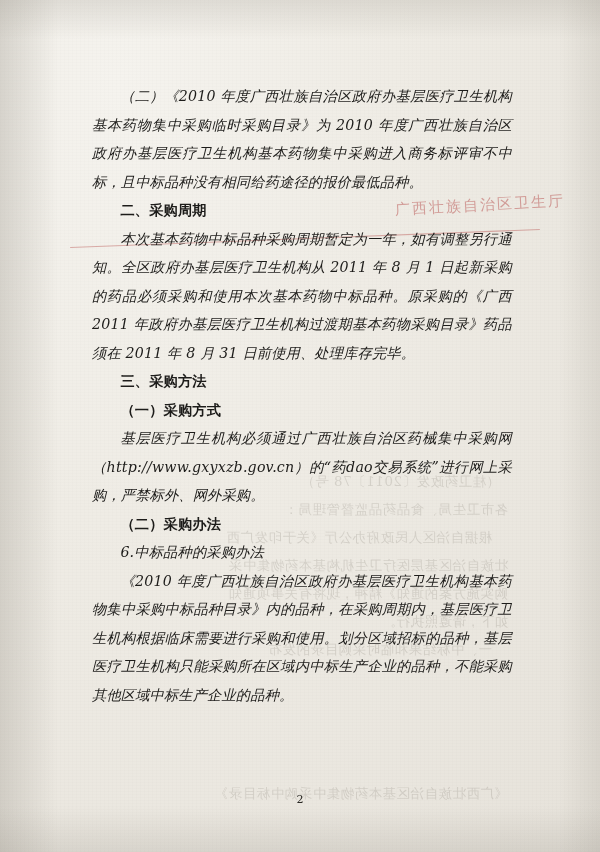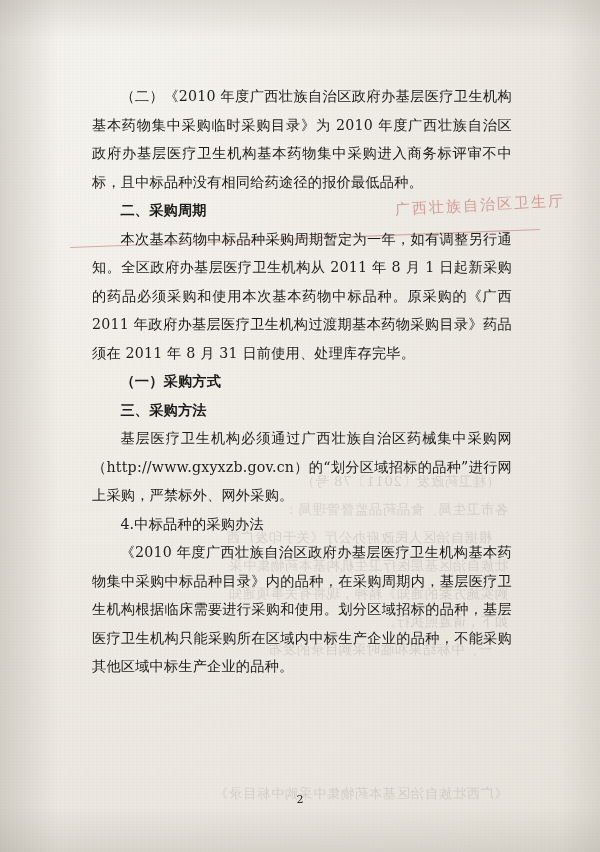--- a/index.html
+++ b/index.html
@@ -103,20 +103,21 @@
     line-height: 28.5px;
     letter-spacing: 0.2px;
     text-align: justify;
     text-justify: inter-ideograph;
   }
   .content p {
     margin: 0;
   }
   .indent {
     text-indent: 2em;
+    font-style: italic;
   }
   .heading {
     text-indent: 2em;
     font-weight: bold;
   }
   .page-number {
     position: absolute;
     left: 0;
     right: 0;
     bottom: 46px;
@@ -147,21 +148,22 @@
     <div class="bl" style="left:92px; top:780px;">《广西壮族自治区基本药物集中采购中标目录》</div>
   </div>
 
   <div class="stamp" style="left:395px; top:196px;">广西壮族自治区卫生厅</div>
   <div class="stamp-line" style="left:70px; top:238px; width:470px;"></div>
 
   <div class="content">
     <p class="indent">（二）《2010 年度广西壮族自治区政府办基层医疗卫生机构基本药物集中采购临时采购目录》为 2010 年度广西壮族自治区政府办基层医疗卫生机构基本药物集中采购进入商务标评审不中标，且中标品种没有相同给药途径的报价最低品种。</p>
     <p class="heading">二、采购周期</p>
     <p class="indent">本次基本药物中标品种采购周期暂定为一年，如有调整另行通知。全区政府办基层医疗卫生机构从 2011 年 8 月 1 日起新采购的药品必须采购和使用本次基本药物中标品种。原采购的《广西 2011 年政府办基层医疗卫生机构过渡期基本药物采购目录》药品须在 2011 年 8 月 31 日前使用、处理库存完毕。</p>
+    <p class="heading">三、采购方法</p>
     <p class="heading">（一）采购方式</p>
-    <p class="heading">三、采购方法</p>
-    <p class="indent">基层医疗卫生机构必须通过广西壮族自治区药械集中采购网（http://www.gxyxzb.gov.cn）的“划分区域招标的品种”进行网上采购，严禁标外、网外采购。</p>
-    <p class="indent">4.中标品种的采购办法</p>
+    <p class="indent">基层医疗卫生机构必须通过广西壮族自治区药械集中采购网（http://www.gxyxzb.gov.cn）的“药dao交易系统”进行网上采购，严禁标外、网外采购。</p>
+    <p class="heading">（二）采购办法</p>
+    <p class="indent">6.中标品种的采购办法</p>
     <p class="indent">《2010 年度广西壮族自治区政府办基层医疗卫生机构基本药物集中采购中标品种目录》内的品种，在采购周期内，基层医疗卫生机构根据临床需要进行采购和使用。划分区域招标的品种，基层医疗卫生机构只能采购所在区域内中标生产企业的品种，不能采购其他区域中标生产企业的品种。</p>
   </div>
 
   <div class="page-number">2</div>
 </div>
 
 </body></html>

